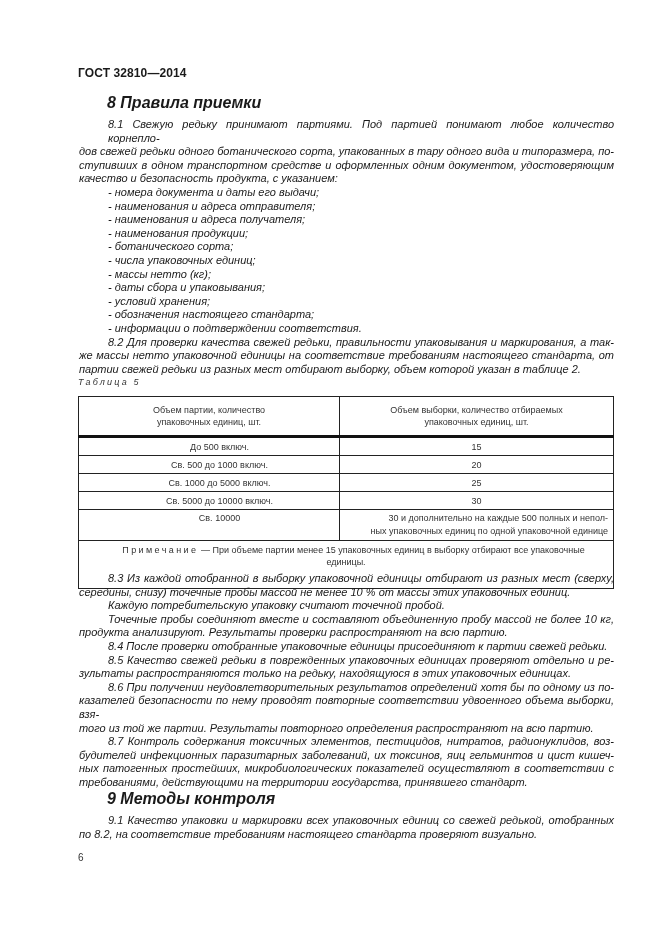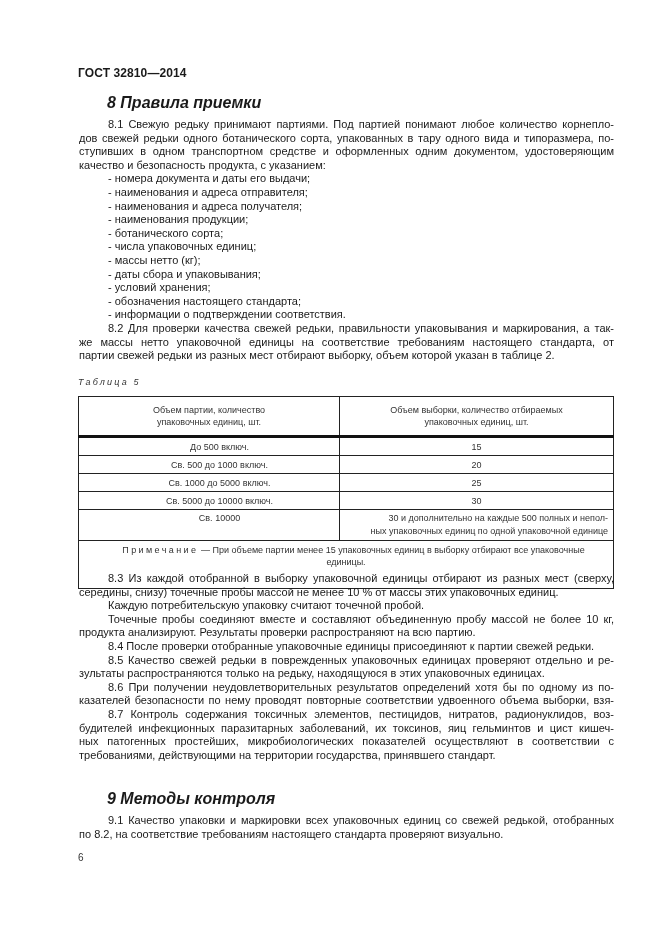--- a/index.html
+++ b/index.html
@@ -1,20 +1,20 @@
 <!DOCTYPE html>
 <html><head>
 <meta charset="utf-8">
 <style>
   html, body { margin: 0; padding: 0; background: #ffffff; }
   body { width: 661px; height: 936px; position: relative; overflow: hidden; color: #1a1a1a; }
   .page { position: absolute; left: 0; top: 0; width: 661px; height: 936px; }
   .gost-header { position: absolute; left: 78px; top: 66px; font-family: "Liberation Sans", sans-serif; font-weight: bold; font-size: 12px; letter-spacing: 0.1px; }
   .section-title { position: absolute; left: 107px; font-family: "Liberation Sans", sans-serif; font-weight: bold; font-style: italic; font-size: 16px; }
-  .text { position: absolute; left: 79px; width: 535px; font-family: "Liberation Sans", sans-serif; font-size: 11px; line-height: 13.6px; text-align: justify; }
+  .text { position: absolute; left: 79px; width: 535px; font-family: "Liberation Sans", sans-serif; font-style: italic; font-size: 11px; line-height: 13.6px; text-align: justify; }
   .line { display: block; white-space: nowrap; }
   .line.just { text-align: justify; text-align-last: justify; white-space: normal; }
   .indent { padding-left: 29px; }
   .list-item { padding-left: 29px; }
   .table-caption { position: absolute; left: 78px; top: 377px; font-family: "Liberation Sans", sans-serif; font-style: italic; font-size: 9px; letter-spacing: 2.2px; color: #333; }
   table.t2 { position: absolute; left: 78px; top: 396px; width: 536px; border-collapse: collapse; font-family: "Liberation Sans", sans-serif; font-size: 9px; color: #333; }
   table.t2 td, table.t2 th { border: 1px solid #222; padding: 0; font-weight: normal; }
   table.t2 th { height: 38px; text-align: center; line-height: 12px; border-bottom: 3px solid #111; }
   table.t2 td { height: 17px; text-align: center; }
   table.t2 td.left { padding-left: 21px; }
@@ -107,20 +107,21 @@
     <span class="line just indent">8.3  Из каждой отобранной в выборку упаковочной единицы отбирают из разных мест (сверху,</span>
     <span class="line">середины, снизу) точечные пробы массой не менее 10 % от массы этих упаковочных единиц.</span>
     <span class="line indent">Каждую потребительскую упаковку считают точечной пробой.</span>
     <span class="line just indent">Точечные пробы соединяют вместе и составляют объединенную пробу массой не более 10 кг,</span>
     <span class="line">продукта анализируют. Результаты проверки распространяют на всю партию.</span>
     <span class="line indent">8.4  После проверки отобранные упаковочные единицы присоединяют к партии свежей редьки.</span>
     <span class="line just indent">8.5  Качество свежей редьки в поврежденных упаковочных единицах проверяют отдельно и ре-</span>
     <span class="line">зультаты распространяются только на редьку, находящуюся в этих упаковочных единицах.</span>
     <span class="line just indent">8.6  При получении неудовлетворительных результатов определений хотя бы по одному из по-</span>
     <span class="line just">казателей безопасности по нему проводят повторные соответствии удвоенного объема выборки, взя-</span>
+    <span class="line">того из той же партии. Результаты повторного определения распространяют на всю партию.</span>
     <span class="line just indent">8.7  Контроль содержания токсичных элементов, пестицидов, нитратов, радионуклидов, воз-</span>
     <span class="line just">будителей инфекционных паразитарных заболеваний, их токсинов, яиц гельминтов и цист кишеч-</span>
     <span class="line just">ных патогенных простейших, микробиологических показателей осуществляют в соответствии с</span>
     <span class="line">требованиями, действующими на территории государства, принявшего стандарт.</span>
   </div>
 
   <div class="section-title" style="top:790px;">9  Методы контроля</div>
 
   <div class="text" style="top:814px;">
     <span class="line just indent">9.1  Качество упаковки и маркировки всех упаковочных единиц со свежей редькой, отобранных</span>

